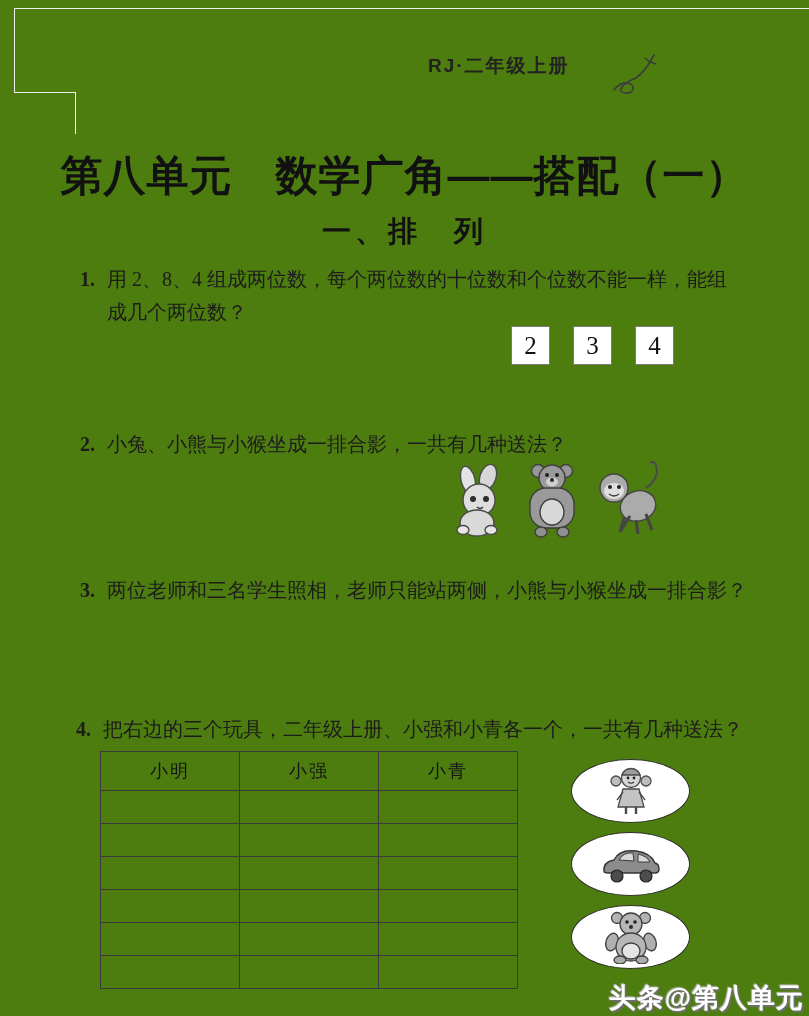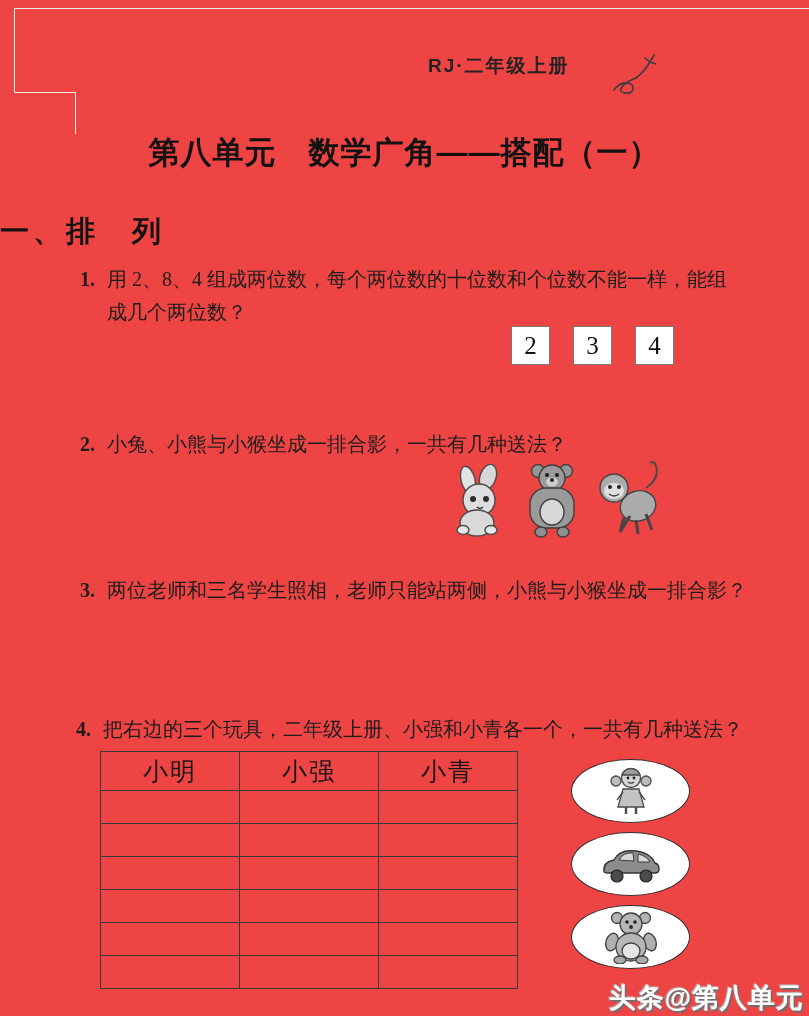--- a/index.html
+++ b/index.html
@@ -1,46 +1,46 @@
 <!DOCTYPE html>
 <html><head>
 <meta charset="utf-8">
 <style>
   html,body{margin:0;padding:0;background:#fff;}
   .page{
     position:relative;
     width:809px;height:1016px;
-    background:#ef4444;
+    background:#4d7c0f;
     font-family:"Liberation Serif","DejaVu Serif",serif;
     color:#1c1c1c;
     overflow:hidden;
   }
   
   .scan-line{position:absolute;background:#ededed;}
   .scan-top{top:8px;left:14px;right:0;height:1px;}
   .scan-left{top:8px;left:14px;width:1px;height:84px;}
   .scan-step-h{top:92px;left:14px;width:61px;height:1px;}
   .scan-step-v{top:92px;left:75px;width:1px;height:42px;background:#f4f4f4;}
 
   .edition{
     position:absolute;top:53px;left:428px;
     font-family:"Liberation Sans","DejaVu Sans",sans-serif;
     font-weight:700;font-size:19px;letter-spacing:2px;color:#222;
   }
   .doodle{position:absolute;top:52px;left:610px;}
 
   .unit-title{
-    position:absolute;top:132px;left:0;width:100%;
+    position:absolute;top:148px;left:0;width:100%;
     text-align:center;
     font-family:"Liberation Sans","DejaVu Sans",sans-serif;
-    font-weight:700;font-size:31px;letter-spacing:1px;color:#111;
+    font-weight:700;font-size:42px;letter-spacing:1px;color:#111;
   }
   .section-title{
     position:absolute;top:212px;left:0;width:100%;
-    text-align:left;
+    text-align:center;
     font-family:"Liberation Sans","DejaVu Sans",sans-serif;
     font-weight:700;font-size:29px;letter-spacing:4px;color:#111;
   }
 
   .question{position:absolute;display:flex;font-size:20px;line-height:33px;}
   .q-num{flex:0 0 27px;font-weight:700;}
   .q-text{flex:1;}
   .q1{top:263px;left:80px;width:660px;}
   .q2{top:428px;left:80px;width:660px;}
   .q3{top:574px;left:80px;width:682px;}
@@ -57,21 +57,21 @@
     position:absolute;top:460px;left:450px;width:222px;
     display:flex;align-items:flex-end;gap:13px;
   }
 
   .q4-table{
     position:absolute;top:751px;left:100px;width:418px;
     border-collapse:collapse;table-layout:fixed;
   }
   .q4-table th,.q4-table td{border:1.6px solid #3a3a3a;}
   .q4-table th{
-    height:36px;font-size:25px;font-weight:400;
+    height:36px;font-size:18px;font-weight:400;
     letter-spacing:2px;color:#151515;
   }
   .q4-table td{height:30px;}
 
   .toys-col{
     position:absolute;top:759px;left:571px;
     display:flex;flex-direction:column;gap:9px;
   }
   .toy-oval{
     width:117px;height:62px;border:1.7px solid #2e2e2e;border-radius:50%;

